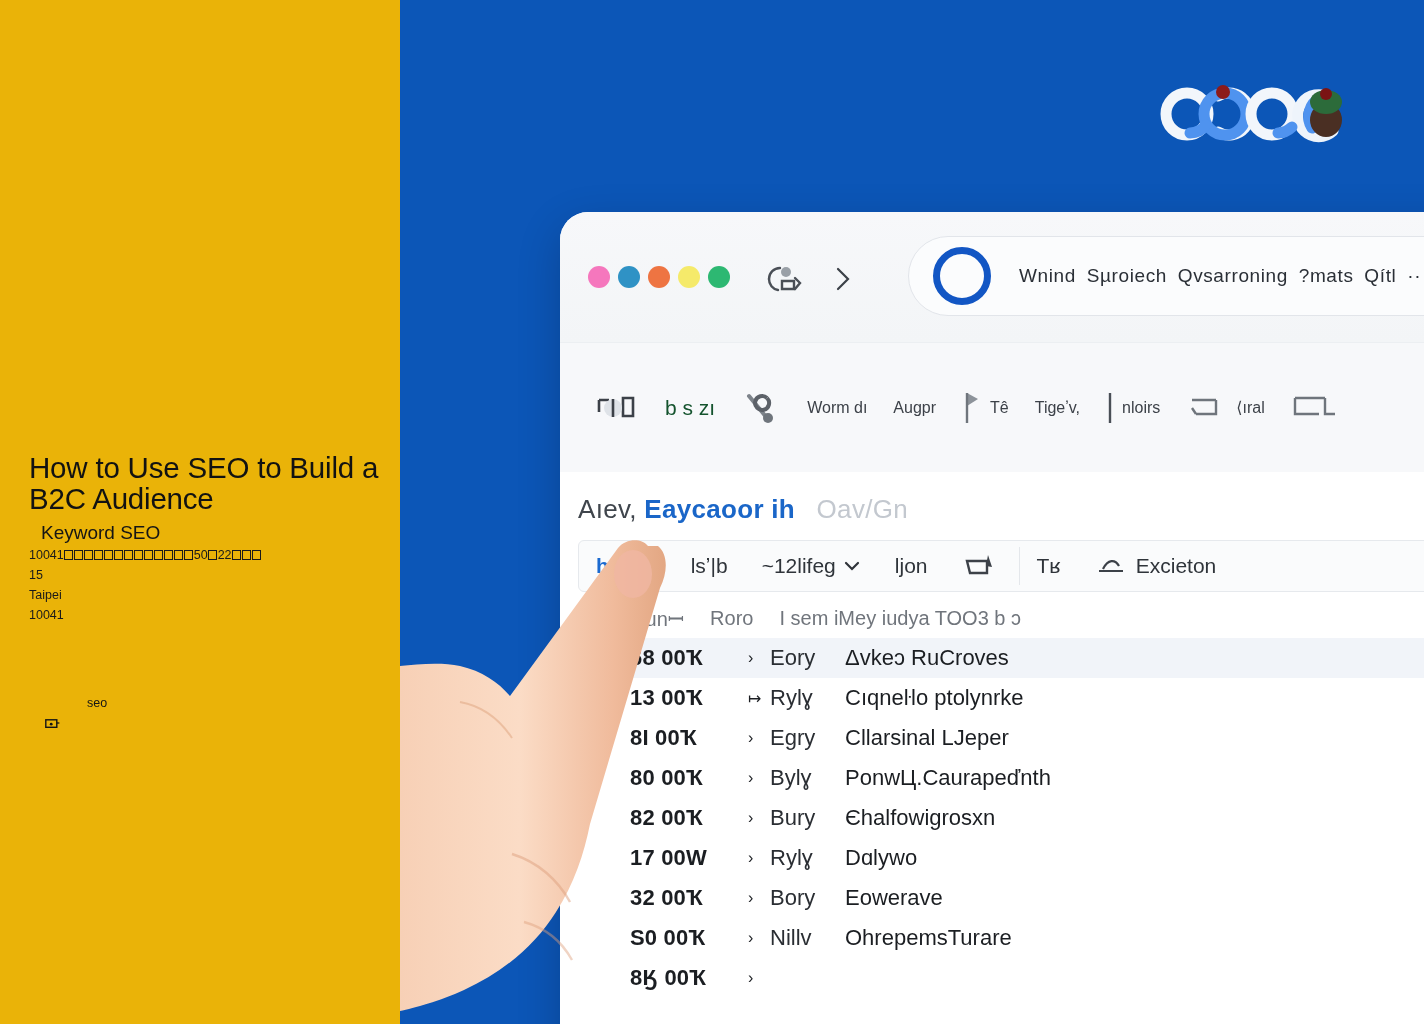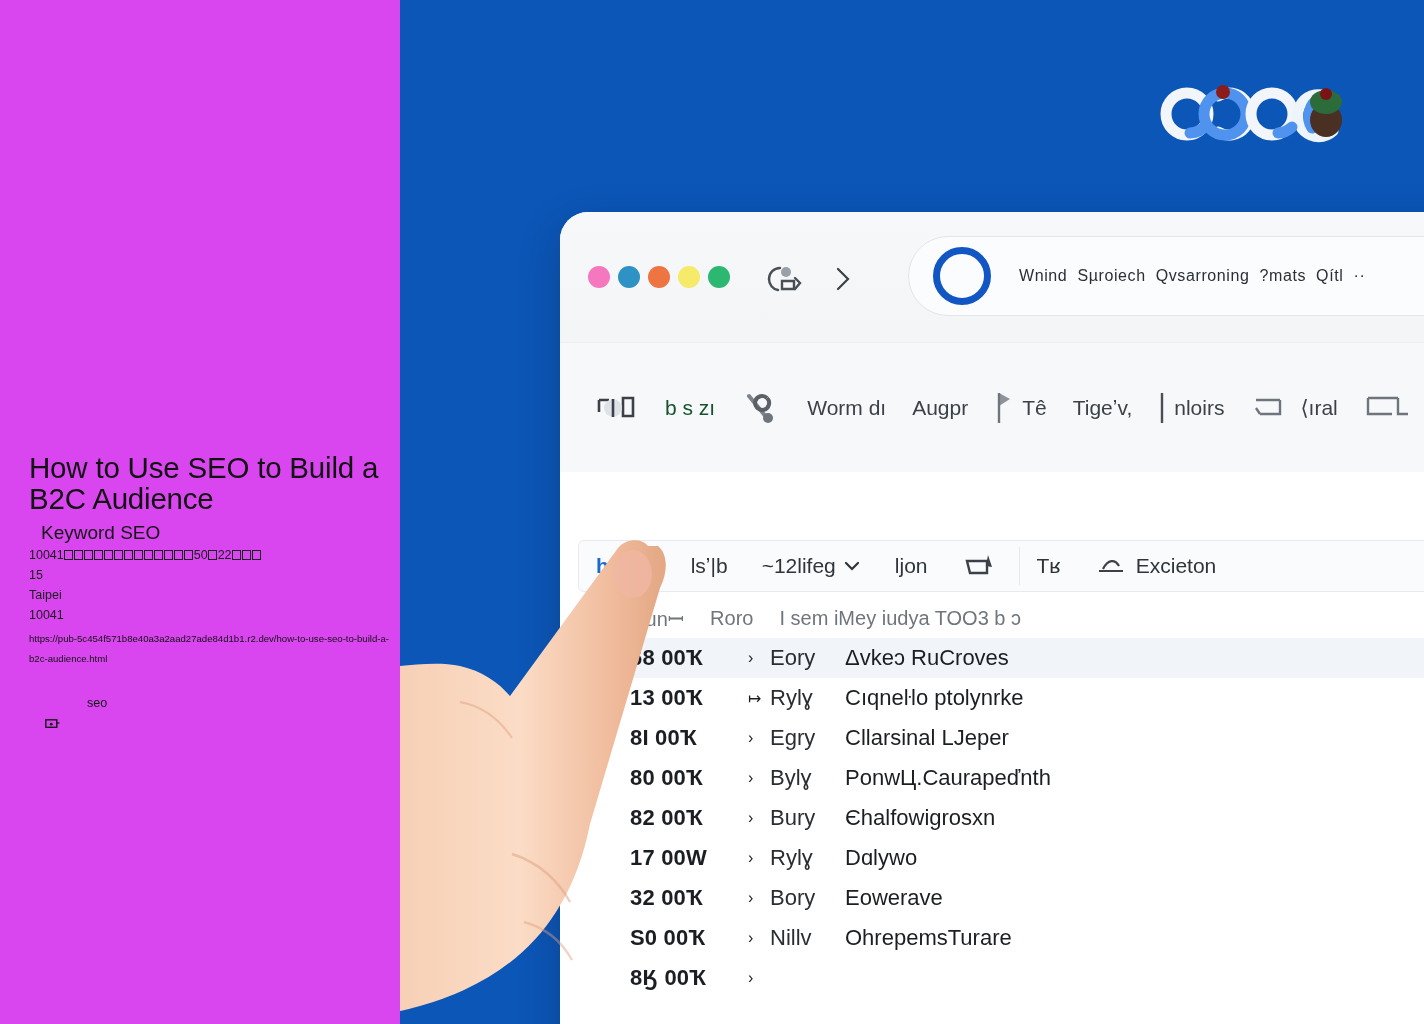--- a/index.html
+++ b/index.html
@@ -76,32 +76,32 @@
   #omnibox{
     position:absolute;left:348px;top:24px;width:640px;height:80px;
     background:#fbfcfd;border:1.5px solid #e2e5ea;border-radius:40px;
     display:flex;align-items:center;padding-left:24px;gap:28px;box-sizing:border-box;
   }
   #omnibox-ring{
     width:58px;height:58px;border-radius:50%;
     border:7px solid #1256c4;box-sizing:border-box;flex:0 0 auto;
   }
   #omnibox-text{
-    font-size:16px;color:#2a2f36;white-space:nowrap;overflow:hidden;
+    font-size:19px;color:#2a2f36;white-space:nowrap;overflow:hidden;
     letter-spacing:.6px;word-spacing:5px;
   }
   
   #toolbar-strip{
     position:absolute;left:0;top:130px;width:1000px;height:130px;
     background:#f7f8fa;border-top:1px solid #eceff2;
     display:flex;align-items:center;padding-left:20px;gap:0;box-sizing:border-box;
   }
   .tool-item{
     display:flex;align-items:center;gap:8px;
-    font-size:21px;color:#3c4148;white-space:nowrap;padding:0 13px;
+    font-size:16px;color:#3c4148;white-space:nowrap;padding:0 13px;
   }
   .tool-item.muted{color:#14532d;font-size:21px;text-align:center;}
   
   #content-area{
     position:absolute;left:0;top:260px;width:1000px;height:600px;background:#ffffff;
   }
   #content-heading{
     position:absolute;left:18px;top:22px;font-size:26px;white-space:nowrap;
     letter-spacing:.3px;
   }
@@ -254,20 +254,25 @@
 
       <div class="tool-item">
         <svg width="50" height="36" viewBox="0 0 50 36">
           <path d="M4 8 h30 M4 8 v16 h24 M34 8 v16 h10" fill="none" stroke="#6f757c" stroke-width="2.4"></path>
         </svg>
       </div>
     </div>
 
     <div id="content-area">
 
+      <div id="content-heading">
+        <span class="h-dark">Aıev,</span>
+        <span class="h-blue">Eaycaoor ih</span>
+        <span class="h-grey">Oav/Gn</span>
+      </div>
 
       <div id="filter-bar">
         <span class="filter-item accent">
           <span>hvalih</span>
         </span>
         <span class="filter-item">
           <span>lsʼ|b</span>
         </span>
         <span class="filter-item">
           <span>~12lifeg</span>
@@ -371,35 +376,34 @@
       <stop offset="100%" stop-color="#e3a783"></stop>
     </linearGradient>
   </defs>
   <path d="M258 22 c10 8 10 26 2 42 L190 300 c-6 30 -16 60 -34 88 -20 32 -52 60 -92 78 -24 11 -50 18 -64 21 V142 c18 -2 42 -4 60 0 22 5 38 16 50 30 l108 -148 c8 -10 24 -10 30 -2 z" fill="url(#skin)"></path>
   <path d="M60 178 c22 4 40 18 52 36" fill="none" stroke="#e0a884" stroke-width="2" opacity=".55"></path>
   <path d="M112 330 c26 8 46 26 58 48" fill="none" stroke="#dda07d" stroke-width="2.4" opacity=".5"></path>
   <path d="M124 398 c22 6 38 20 48 38" fill="none" stroke="#dda07d" stroke-width="2.4" opacity=".45"></path>
   <ellipse cx="233" cy="50" rx="19" ry="24" fill="#f0b6a3" opacity=".8"></ellipse>
 </svg>
 
-<div id="article-panel" style="background: #d946ef;">
+<div id="article-panel" style="background: #eab308;">
 
   <div id="article-title">How to Use SEO to Build a B2C Audience</div>
 
   <div id="article-subtitle">Keyword SEO</div>
 
   <div class="meta-line" id="meta-address">
     <span>10041</span><span id="tofu-1"><span class="tofu"></span><span class="tofu"></span><span class="tofu"></span><span class="tofu"></span><span class="tofu"></span><span class="tofu"></span><span class="tofu"></span><span class="tofu"></span><span class="tofu"></span><span class="tofu"></span><span class="tofu"></span><span class="tofu"></span><span class="tofu"></span></span><span>50</span><span id="tofu-2"><span class="tofu"></span></span><span>22</span><span id="tofu-3"><span class="tofu"></span><span class="tofu"></span><span class="tofu"></span></span>
   </div>
 
   <div class="meta-line" id="meta-count">15</div>
   <div class="meta-line" id="meta-city">Taipei</div>
   <div class="meta-line" id="meta-zip">10041</div>
 
-  <div id="article-url">https://pub-5c454f571b8e40a3a2aad27ade84d1b1.r2.dev/how-to-use-seo-to-build-a-b2c-audience.html</div>
 
   <div id="tag-seo">seo</div>
 
   <svg id="tag-icon" viewBox="0 0 15 10">
     <rect x="0.8" y="0.8" width="11" height="7.5" fill="none" stroke="#151515" stroke-width="1.4"></rect>
     <circle cx="6.2" cy="5.2" r="1.4" fill="#151515"></circle>
     <path d="M11.8 4 h2.6" stroke="#151515" stroke-width="1.3"></path>
   </svg>
 </div>
 

